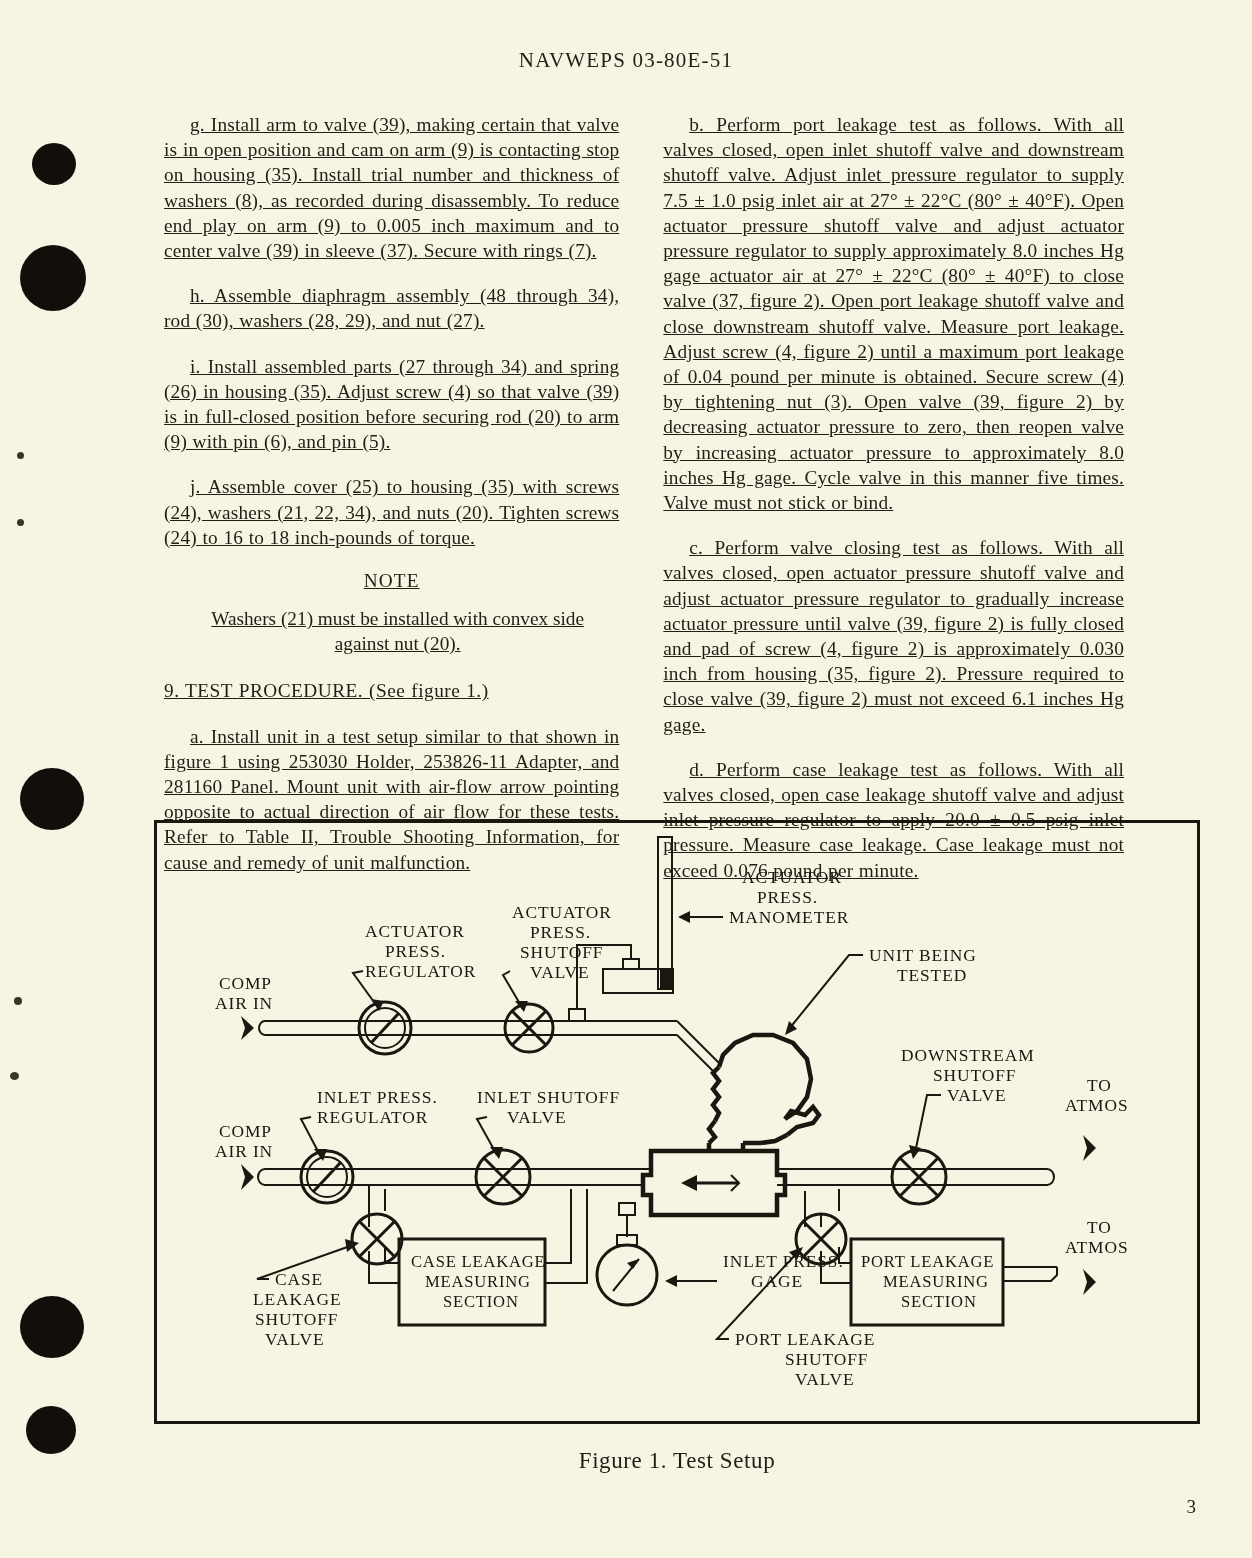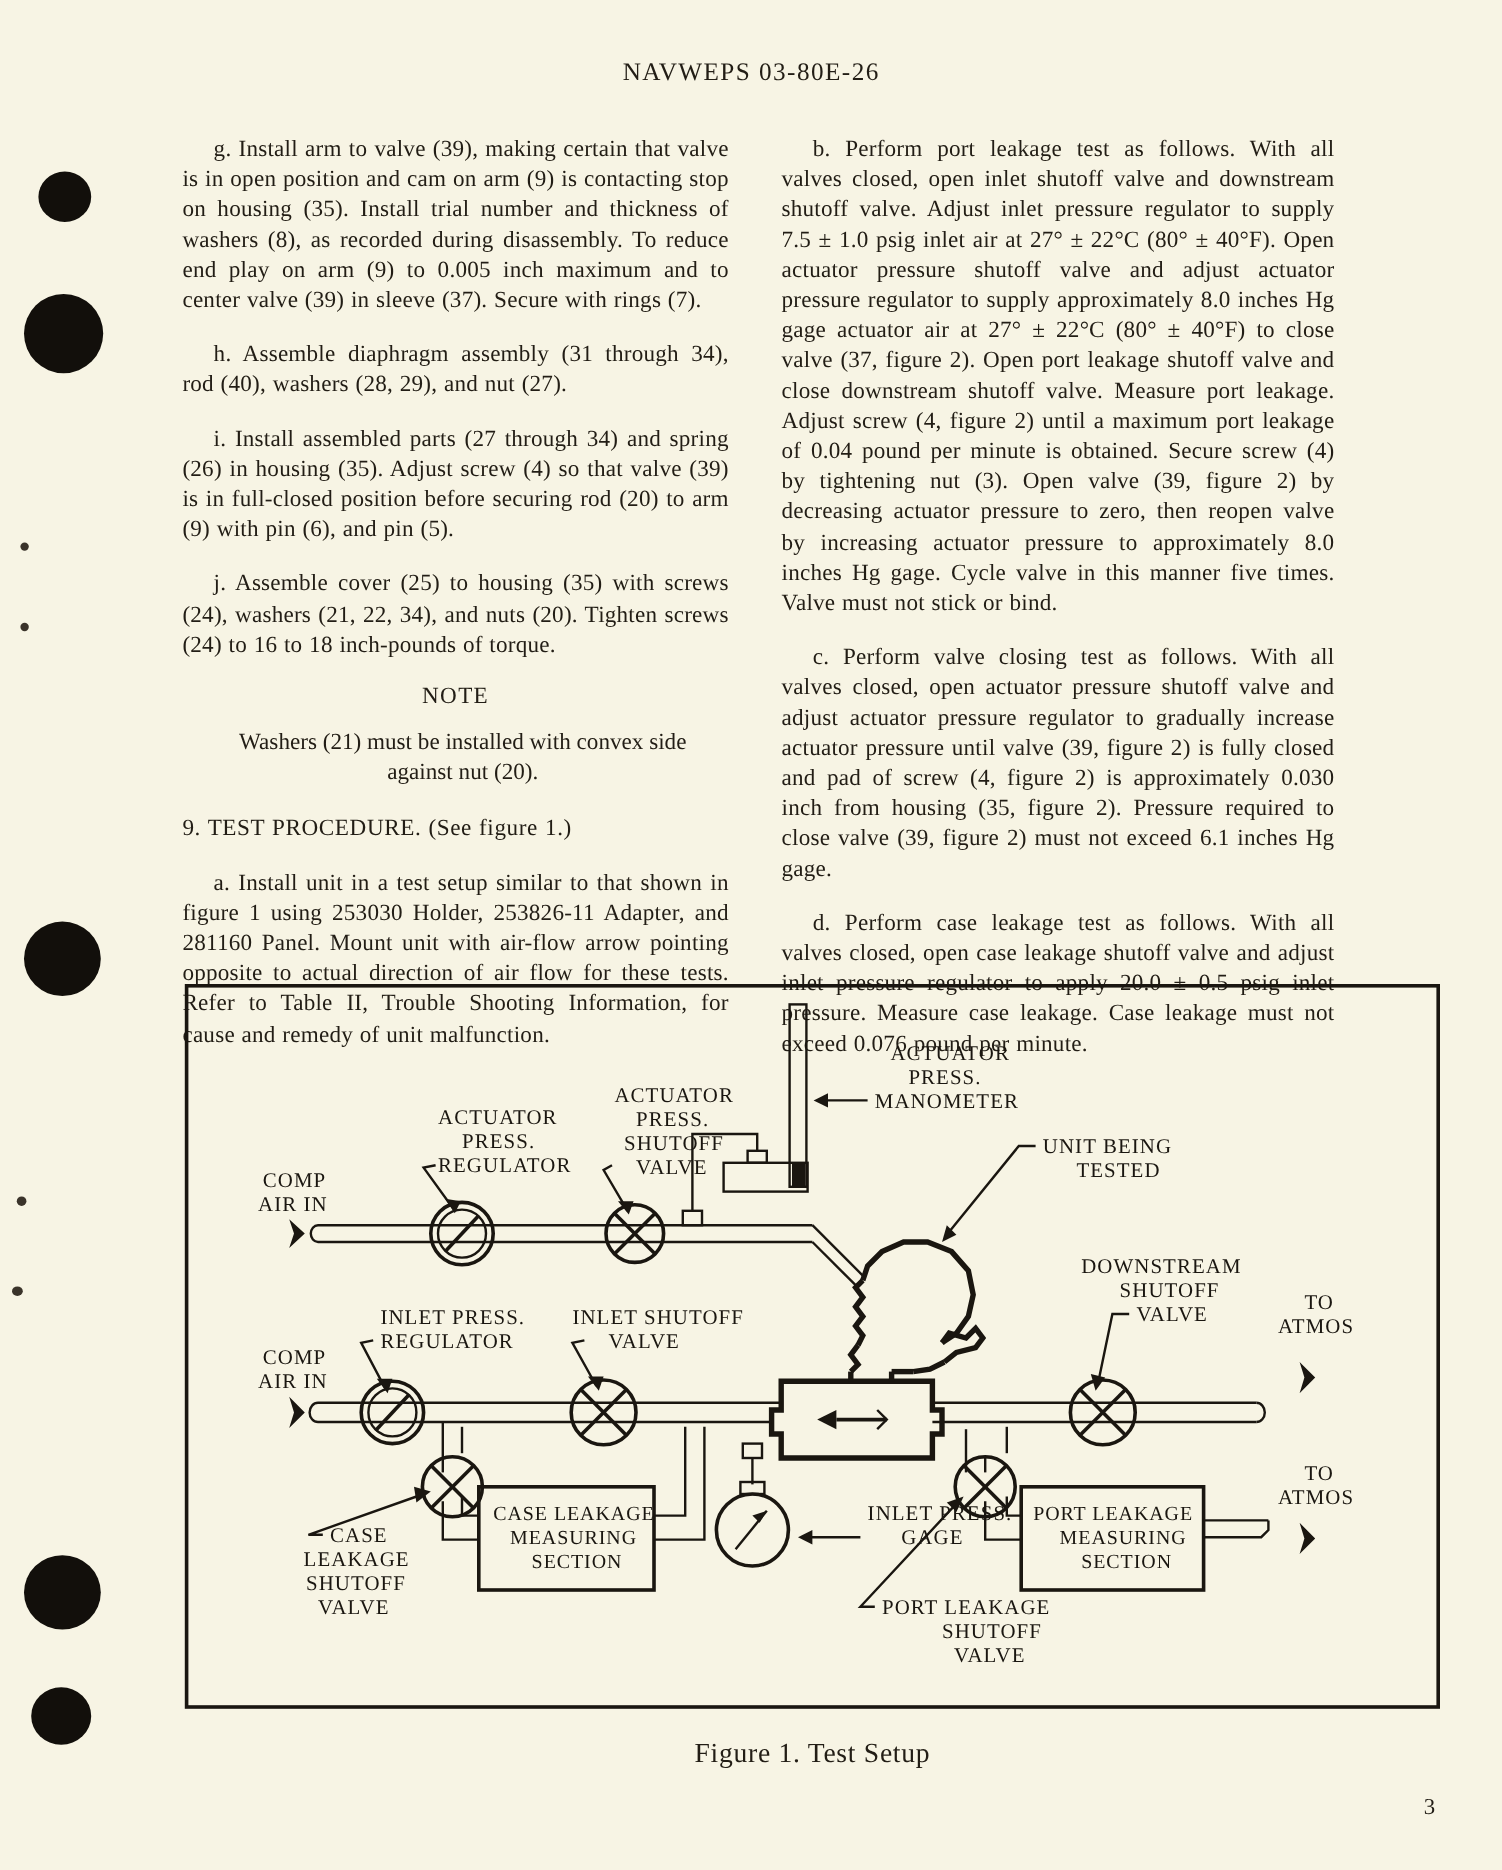--- a/index.html
+++ b/index.html
@@ -49,24 +49,25 @@
     position: absolute;
     right: 56px;
     top: 1496px;
     font-size: 19px;
   }
 
   
   .columns {
     position: absolute;
     top: 112px;
-    left: 152px;
+    left: 164px;
     width: 960px;
     display: flex;
     gap: 44px;
+    text-decoration: underline;
   }
   .col {
     width: 506px;
   }
   .col.right { width: 512px; }
 
   p.para {
     margin: 0 0 20px 0;
     font-size: 19.3px;
     line-height: 25.2px;
@@ -150,26 +151,26 @@
   <div class="punch" style="left:32px; top:143px; width:44px; height:42px;"></div>
   <div class="punch" style="left:20px; top:245px; width:66px; height:66px;"></div>
   <div class="speck" style="left:17px; top:452px; width:7px; height:7px;"></div>
   <div class="speck" style="left:17px; top:519px; width:7px; height:7px;"></div>
   <div class="punch" style="left:20px; top:768px; width:64px; height:62px;"></div>
   <div class="speck" style="left:14px; top:997px; width:8px; height:8px;"></div>
   <div class="speck" style="left:10px; top:1072px; width:9px; height:8px;"></div>
   <div class="punch" style="left:20px; top:1296px; width:64px; height:62px;"></div>
   <div class="punch" style="left:26px; top:1406px; width:50px; height:48px;"></div>
 
-  <div class="doc-header">NAVWEPS 03-80E-26</div>
+  <div class="doc-header">NAVWEPS 03-80E-51</div>
 
   <div class="columns">
     <div class="col left">
       <p class="para">g.  Install arm to valve (39), making certain that valve is in open position and cam on arm (9) is contacting stop on housing (35).  Install trial number and thickness of washers (8), as recorded during disassembly.  To reduce end play on arm (9) to 0.005 inch maximum and to center valve (39) in sleeve (37).  Secure with rings (7).</p>
-      <p class="para">h.  Assemble diaphragm assembly (31 through 34), rod (40), washers (28, 29), and nut (27).</p>
+      <p class="para">h.  Assemble diaphragm assembly (48 through 34), rod (30), washers (28, 29), and nut (27).</p>
       <p class="para">i.  Install assembled parts (27 through 34) and spring (26) in housing (35).  Adjust screw (4) so that valve (39) is in full-closed position before securing rod (20) to arm (9) with pin (6), and pin (5).</p>
       <p class="para">j.  Assemble cover (25) to housing (35) with screws (24), washers (21, 22, 34), and nuts (20).  Tighten screws (24) to 16 to 18 inch-pounds of torque.</p>
       <div class="note-head">NOTE</div>
       <p class="note-body">Washers (21) must be installed with convex side against nut (20).</p>
       <p class="para section-head">9.  TEST PROCEDURE.  (See figure 1.)</p>
       <p class="para">a.  Install unit in a test setup similar to that shown in figure 1 using 253030 Holder, 253826-11 Adapter, and 281160 Panel.  Mount unit with air-flow arrow pointing opposite to actual direction of air flow for these tests.  Refer to Table II, Trouble Shooting Information, for cause and remedy of unit malfunction.</p>
     </div>
     <div class="col right">
       <p class="para">b.  Perform port leakage test as follows.  With all valves closed, open inlet shutoff valve and downstream shutoff valve.  Adjust inlet pressure regulator to supply 7.5 ± 1.0 psig inlet air at 27° ± 22°C (80° ± 40°F).  Open actuator pressure shutoff valve and adjust actuator pressure regulator to supply approximately 8.0 inches Hg gage actuator air at 27° ± 22°C (80° ± 40°F) to close valve (37, figure 2).  Open port leakage shutoff valve and close downstream shutoff valve.  Measure port leakage.  Adjust screw (4, figure 2) until a maximum port leakage of 0.04 pound per minute is obtained.  Secure screw (4) by tightening nut (3).  Open valve (39, figure 2) by decreasing actuator pressure to zero, then reopen valve by increasing actuator pressure to approximately 8.0 inches Hg gage.  Cycle valve in this manner five times.  Valve must not stick or bind.</p>
       <p class="para">c.  Perform valve closing test as follows.  With all valves closed, open actuator pressure shutoff valve and adjust actuator pressure regulator to gradually increase actuator pressure until valve (39, figure 2) is fully closed and pad of screw (4, figure 2) is approximately 0.030 inch from housing (35, figure 2).  Pressure required to close valve (39, figure 2) must not exceed 6.1 inches Hg gage.</p>

